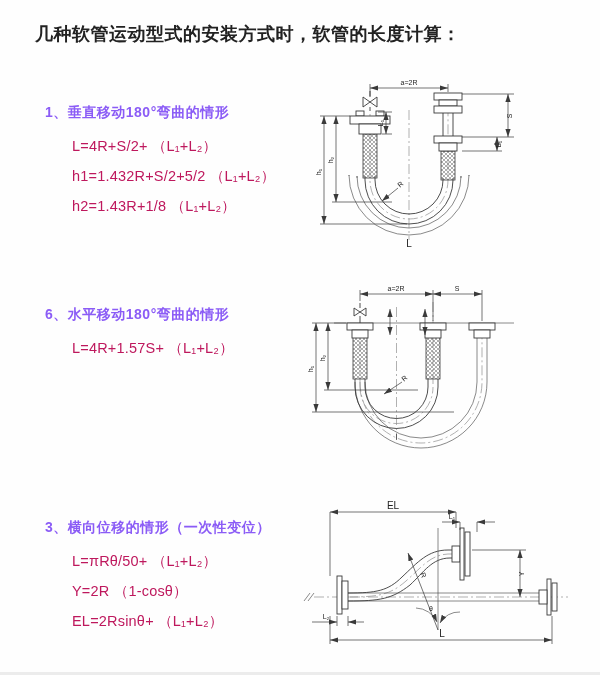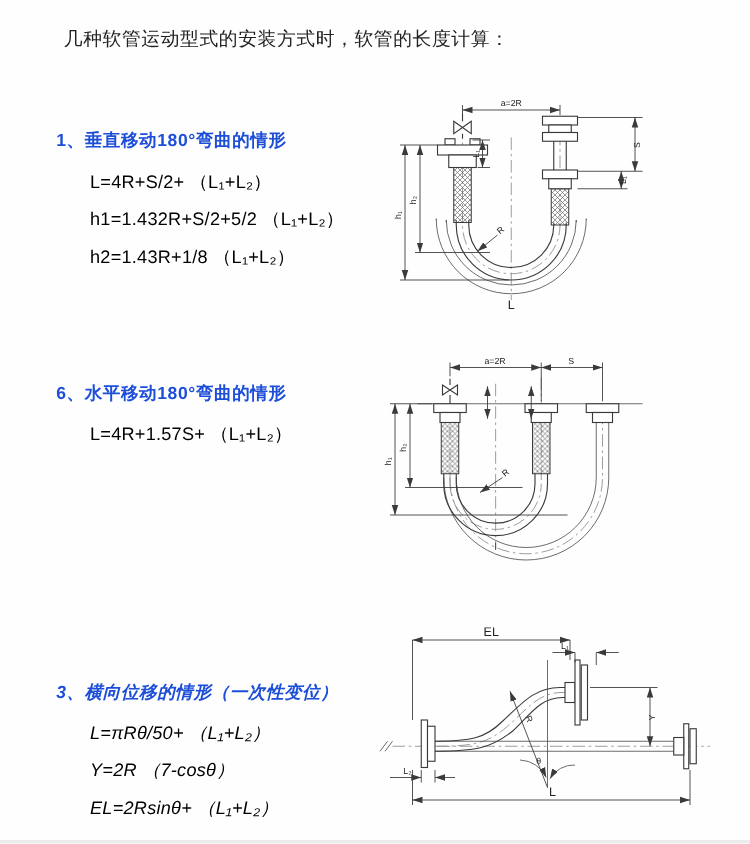--- a/index.html
+++ b/index.html
@@ -1,26 +1,26 @@
 <!DOCTYPE html>
 <html><head>
 <meta charset="utf-8">
 <style>
   html,body{margin:0;padding:0;background:#ffffff;}
   #page{position:relative;width:600px;height:675px;background:#fefefe;overflow:hidden;
         font-family:"Liberation Sans","DejaVu Sans",sans-serif;color:#1c1c1c;}
-  #page-title{position:absolute;left:35px;top:22px;font-size:15px;font-weight:400;
-        letter-spacing:.5px;color:#222;margin-left:16px;}
+  #page-title{position:absolute;left:35px;top:22px;font-size:18px;font-weight:700;
+        letter-spacing:.5px;color:#222;}
   .section{position:absolute;left:45px;width:270px;}
-  .sec-heading{font-size:14px;font-weight:700;color:#1d4ed8;letter-spacing:.5px;}
+  .sec-heading{font-size:14px;font-weight:700;color:#8b5cf6;letter-spacing:.5px;}
   .formulas{margin:9px 0 0 27px;}
-  .formula{font-size:14.5px;line-height:30px;color:#000000;letter-spacing:.2px;white-space:nowrap;}
+  .formula{font-size:14.5px;line-height:30px;color:#be185d;letter-spacing:.2px;white-space:nowrap;}
   #section-1{top:104px;}
   #section-2{top:306px;}
-  #section-3{top:545px;font-style:italic;}
+  #section-3{top:519px;}
   .diagram{position:absolute;}
   #diagram-1{left:312px;top:72px;}
   #diagram-2{left:306px;top:277px;}
   #diagram-3{left:298px;top:498px;}
   .ln{stroke:#3a3a3a;stroke-width:.9;fill:none;}
   .thin{stroke:#4a4a4a;stroke-width:.65;fill:none;}
   .dim{stroke:#3a3a3a;stroke-width:.7;fill:none;}
   .cl{stroke:#8f8f8f;stroke-width:.7;fill:none;stroke-dasharray:10 3 2 3;}
   .fl{fill:#ffffff;stroke:#3a3a3a;stroke-width:.9;}
   .dlabel{fill:#222;font-size:7px;font-family:"Liberation Sans","DejaVu Sans",sans-serif;}
@@ -47,21 +47,21 @@
     <div class="sec-heading">6、水平移动180°弯曲的情形</div>
     <div class="formulas">
       <div class="formula">L=4R+1.57S+ （L₁+L₂）</div>
     </div>
   </div>
 
   <div class="section" id="section-3">
     <div class="sec-heading">3、横向位移的情形（一次性变位）</div>
     <div class="formulas">
       <div class="formula">L=πRθ/50+ （L₁+L₂）</div>
-      <div class="formula">Y=2R （7-cosθ）</div>
+      <div class="formula">Y=2R （1-cosθ）</div>
       <div class="formula">EL=2Rsinθ+ （L₁+L₂）</div>
     </div>
   </div>
 
   <svg class="diagram" id="diagram-1" width="250" height="190" viewBox="0 0 250 190">
     <defs>
       <marker id="m1" markerWidth="9" markerHeight="7" refX="8" refY="3" orient="auto-start-reverse" markerUnits="userSpaceOnUse">
         <path d="M0,0.4 L8,3 L0,5.6 z" fill="#3a3a3a"></path>
       </marker>
       <pattern id="ht1" width="4" height="4" patternUnits="userSpaceOnUse">

